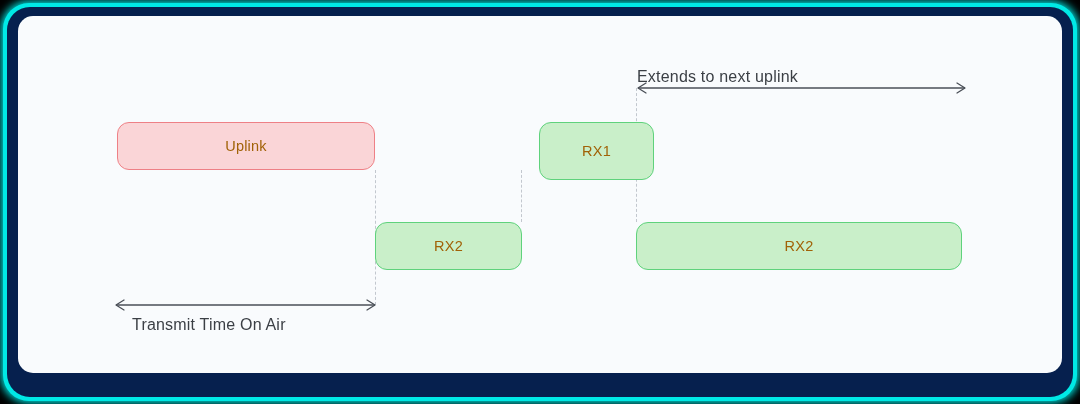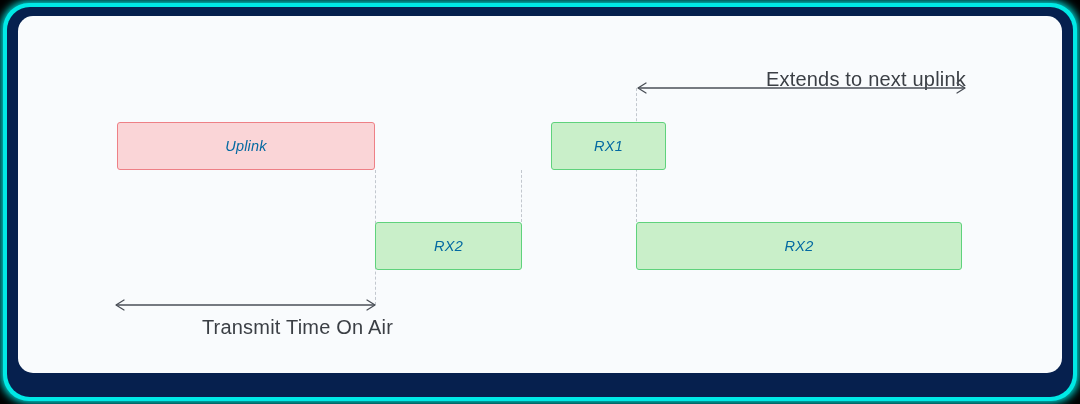--- a/index.html
+++ b/index.html
@@ -54,30 +54,29 @@
     box-sizing: border-box;
     border-radius: 15px;
     background: #f9fbfd;
     overflow: hidden;
   }
 
   
   .block {
     position: absolute;
     box-sizing: border-box;
-    border-radius: 3px;
+    border-radius: 12px;
     border-width: 1.6px;
     border-style: solid;
     display: flex;
     align-items: center;
     justify-content: center;
     font-size: 14.5px;
-    color: #0369a1;
+    color: #a16207;
     letter-spacing: 0.2px;
-    font-style: italic;
   }
   .block.uplink {
     background: #fad5d7;
     border-color: #ee8086;
   }
   .block.rx {
     background: #c9efc9;
     border-color: #5fd27c;
   }
 
@@ -90,24 +89,24 @@
 
   
   .arrow-row {
     position: absolute;
     height: 14px;
   }
   .arrow-row svg { display: block; overflow: visible; }
 
   .arrow-label {
     position: absolute;
-    font-size: 20px;
+    font-size: 16px;
     color: #3b3f45;
     white-space: nowrap;
-    text-align: right;
+    text-align: left;
     letter-spacing: 0.2px;
   }
 </style>
 </head>
 <body>
 
 <div id="frame">
   <div id="glow"></div>
   <div id="bezel"></div>
 
@@ -118,21 +117,21 @@
     <div class="dashed" style="left:618px; top:72px; height:134px;"></div>
 
     <div class="block uplink" style="left:99px; top:106px; width:258px; height:48px;">
       <span>Uplink</span>
     </div>
 
     <div class="block rx" style="left:357px; top:206px; width:147px; height:48px;">
       <span>RX2</span>
     </div>
 
-    <div class="block rx" style="left:533px; top:106px; width:115px; height:48px;">
+    <div class="block rx" style="left:521px; top:106px; width:115px; height:58px;">
       <span>RX1</span>
     </div>
 
     <div class="block rx" style="left:618px; top:206px; width:326px; height:48px;">
       <span>RX2</span>
     </div>
 
     <div class="arrow-label" style="left:619px; top:52px; width:329px;">Extends to next uplink</div>
     <div class="arrow-row" style="left:619px; top:65px; width:329px;">
       <svg width="329" height="14" viewBox="0 0 329 14">

